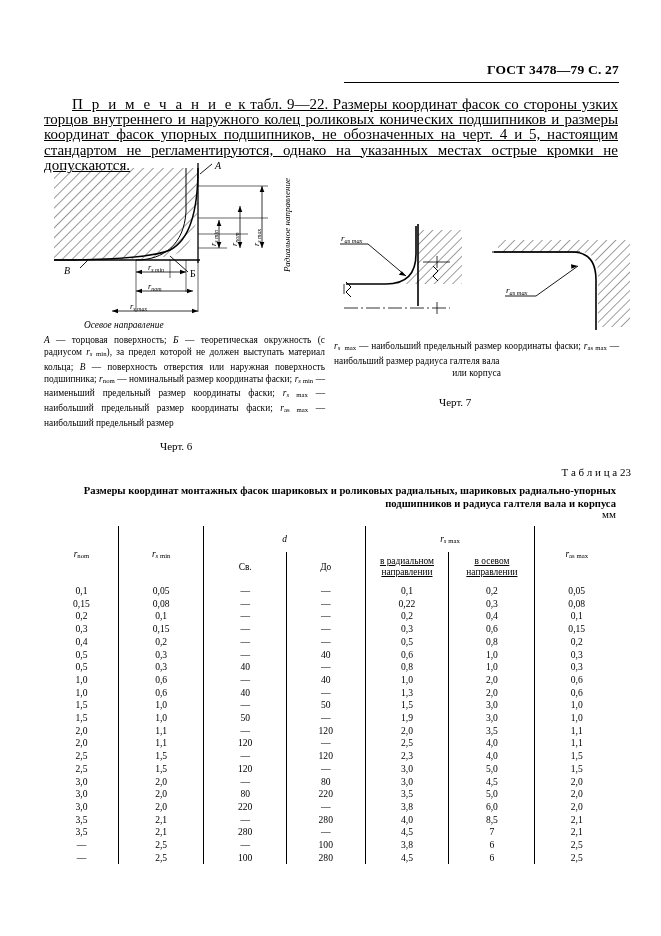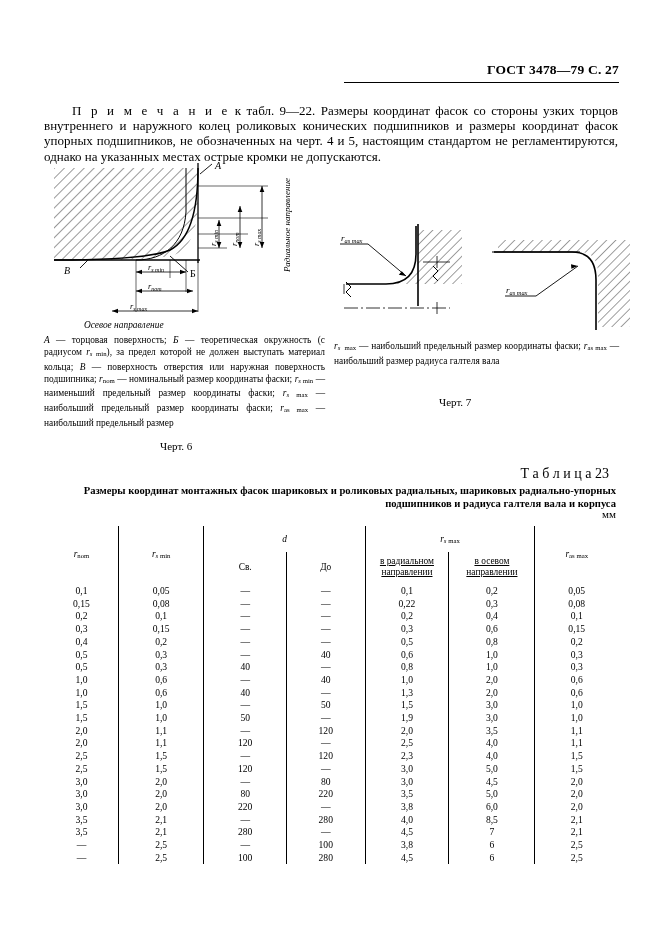--- a/index.html
+++ b/index.html
@@ -43,27 +43,28 @@
     position: absolute;
     left: 304px;
     right: 0;
     top: 20px;
     border-top: 1.6px solid #000;
   }
 
   
   .note {
     position: absolute;
-    top: 103px;
+    top: 97px;
     left: 44px;
     width: 574px;
-    font-size: 13px;
+    font-size: 15px;
     line-height: 15.2px;
     text-align: justify;
     text-indent: 28px;
+    text-decoration: underline;
   }
   .sp {
     letter-spacing: 2.1px;
   }
 
   
   .fig6 {
     position: absolute;
     top: 160px;
     left: 52px;
@@ -103,22 +104,22 @@
     position: absolute;
     font-size: 11px;
   }
   .chert6 { top: 440px; left: 160px; }
   .chert7 { top: 396px; left: 439px; }
 
   
   .tbl-num {
     position: absolute;
     top: 466px;
-    right: 52px;
-    font-size: 14px;
+    right: 30px;
+    font-size: 11px;
   }
   .tbl-title {
     position: absolute;
     top: 484px;
     left: 46px;
     width: 570px;
     text-align: right;
     font-size: 10.6px;
     font-weight: bold;
     line-height: 13.2px;
@@ -333,20 +334,21 @@
     кольца; <i>В</i> — поверхность отверстия или наружная поверхность подшипника;
     <i>r</i><span class="sub">nom</span> — номинальный размер координаты фаски;
     <i>r</i><span class="sub"><i>s</i> min</span> — наименьший предельный размер координаты фаски;
     <i>r</i><span class="sub"><i>s</i> max</span> — наибольший предельный размер координаты фаски;
     <i>r</i><span class="sub">as max</span> — наибольший предельный размер
   </div>
 
   <div class="legend legend-right">
     <i>r</i><span class="sub"><i>s</i>&nbsp;&nbsp;max</span> — наибольший предельный размер координаты
     фаски; <i>r</i><span class="sub">as max</span> — наибольший размер радиуса галтеля вала
+    <span class="ctr">или корпуса</span>
   </div>
 
   <div class="chert chert6">Черт. 6</div>
   <div class="chert chert7">Черт. 7</div>
 
   <div class="tbl-num">Т а б л и ц а   23</div>
   <div class="tbl-title">Размеры координат монтажных фасок шариковых и роликовых радиальных, шариковых радиально-упорных подшипников и радиуса галтеля вала и корпуса</div>
   <div class="tbl-unit">мм</div>
 
   <table class="gost">

